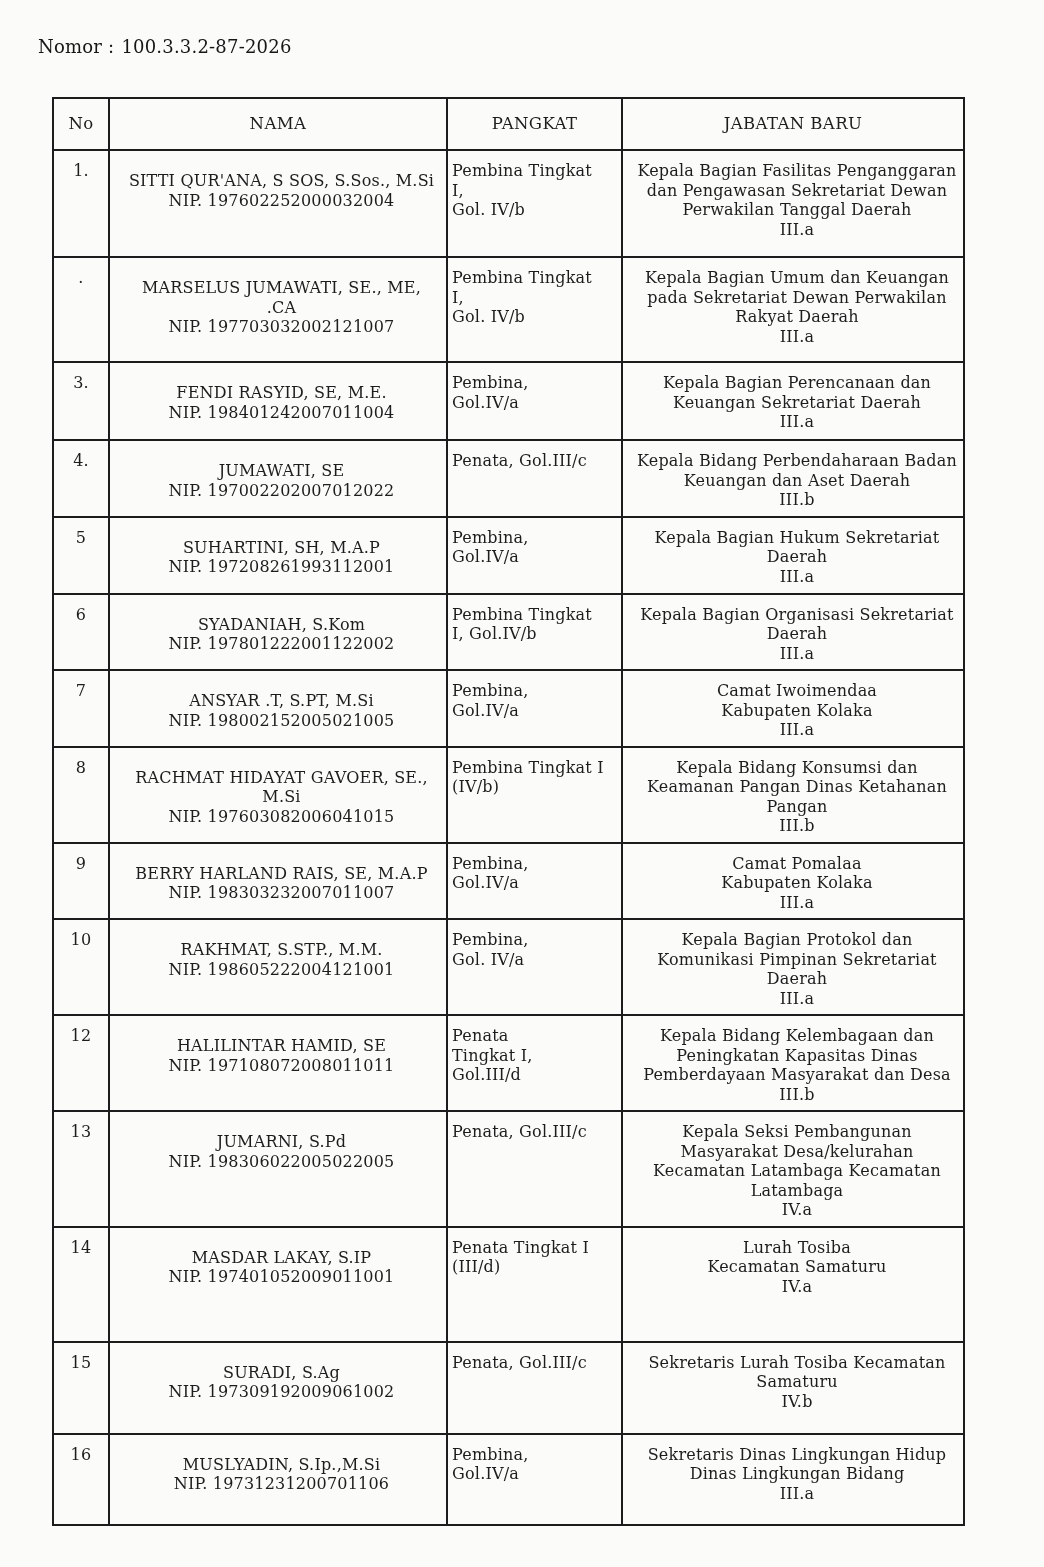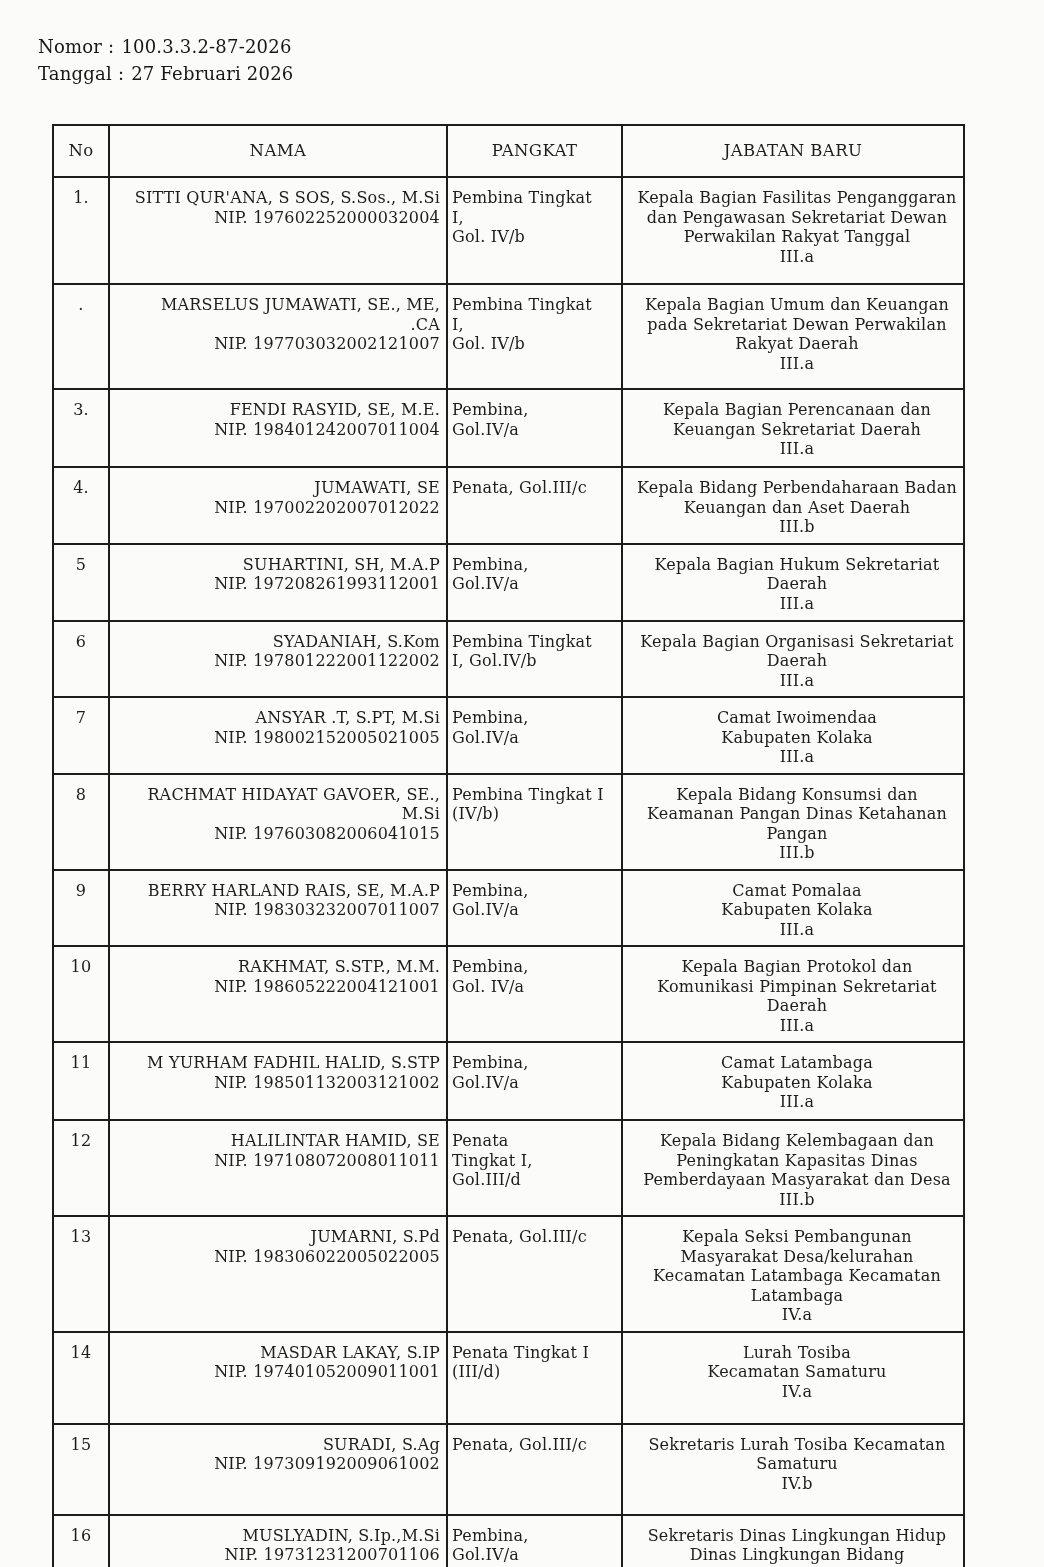--- a/index.html
+++ b/index.html
@@ -41,21 +41,21 @@
   thead tr { height: 52px; }
   th {
     font-weight: normal;
     font-size: 16.5px;
     text-align: center;
     vertical-align: middle;
     letter-spacing: 0.4px;
     border-radius: 22px;
   }
   td.cell-no   { text-align: center; padding-top: 10px; }
-  td.cell-nama { text-align: right;   padding: 10px 6px 6px 13px; }
+  td.cell-nama { text-align: center;   padding: 20px 6px 6px 13px; }
   td.cell-pangkat { padding: 10px 4px 16px 4px; }
   td.cell-jabatan { text-align: center; padding: 10px 0 6px 8px; }
   
   tbody tr:nth-child(1)  { height: 107px; }
   tbody tr:nth-child(2)  { height: 105px; }
   tbody tr:nth-child(3)  { height: 78px;  }
   tbody tr:nth-child(4)  { height: 75px;  }
   tbody tr:nth-child(5)  { height: 77px;  }
   tbody tr:nth-child(6)  { height: 76px;  }
   tbody tr:nth-child(7)  { height: 75px;  }
@@ -71,23 +71,20 @@
 </style>
 </head>
 <body>
 
 <div class="page">
 
   <div class="doc-header">
     <div class="doc-line">
       <span class="doc-label">Nomor</span><span class="doc-sep">:</span><span class="doc-value">100.3.3.2-87-2026</span>
     </div>
-    <div class="doc-line">
-      <span class="doc-label">Tanggal</span><span class="doc-sep">:</span><span class="doc-value">27 Februari 2026</span>
-    </div>
   </div>
 
   <table class="personnel">
     <colgroup>
       <col style="width:56px">
       <col style="width:338px">
       <col style="width:175px">
       <col style="width:342px">
     </colgroup>
     <thead>
@@ -108,21 +105,21 @@
             <div>NIP. 197602252000032004</div>
           </td>
           <td class="cell-pangkat">
             <div>Pembina Tingkat</div>
             <div>I,</div>
             <div>Gol. IV/b</div>
           </td>
           <td class="cell-jabatan">
             <div>Kepala Bagian Fasilitas Penganggaran</div>
             <div>dan Pengawasan Sekretariat Dewan</div>
-            <div>Perwakilan Rakyat Tanggal</div>
+            <div>Perwakilan Tanggal Daerah</div>
             <div>III.a</div>
           </td>
         </tr>
         <tr>
           <td class="cell-no">
             <div>.</div>
           </td>
           <td class="cell-nama">
             <div>MARSELUS JUMAWATI, SE., ME,</div>
             <div>.CA</div>
@@ -276,38 +273,20 @@
             <div>NIP. 198605222004121001</div>
           </td>
           <td class="cell-pangkat">
             <div>Pembina,</div>
             <div>Gol. IV/a</div>
           </td>
           <td class="cell-jabatan">
             <div>Kepala Bagian Protokol dan</div>
             <div>Komunikasi Pimpinan  Sekretariat</div>
             <div>Daerah</div>
-            <div>III.a</div>
-          </td>
-        </tr>
-        <tr>
-          <td class="cell-no">
-            <div>11</div>
-          </td>
-          <td class="cell-nama">
-            <div>M YURHAM FADHIL HALID, S.STP</div>
-            <div>NIP. 198501132003121002</div>
-          </td>
-          <td class="cell-pangkat">
-            <div>Pembina,</div>
-            <div>Gol.IV/a</div>
-          </td>
-          <td class="cell-jabatan">
-            <div>Camat Latambaga</div>
-            <div>Kabupaten Kolaka</div>
             <div>III.a</div>
           </td>
         </tr>
         <tr>
           <td class="cell-no">
             <div>12</div>
           </td>
           <td class="cell-nama">
             <div>HALILINTAR HAMID, SE</div>
             <div>NIP. 197108072008011011</div>

